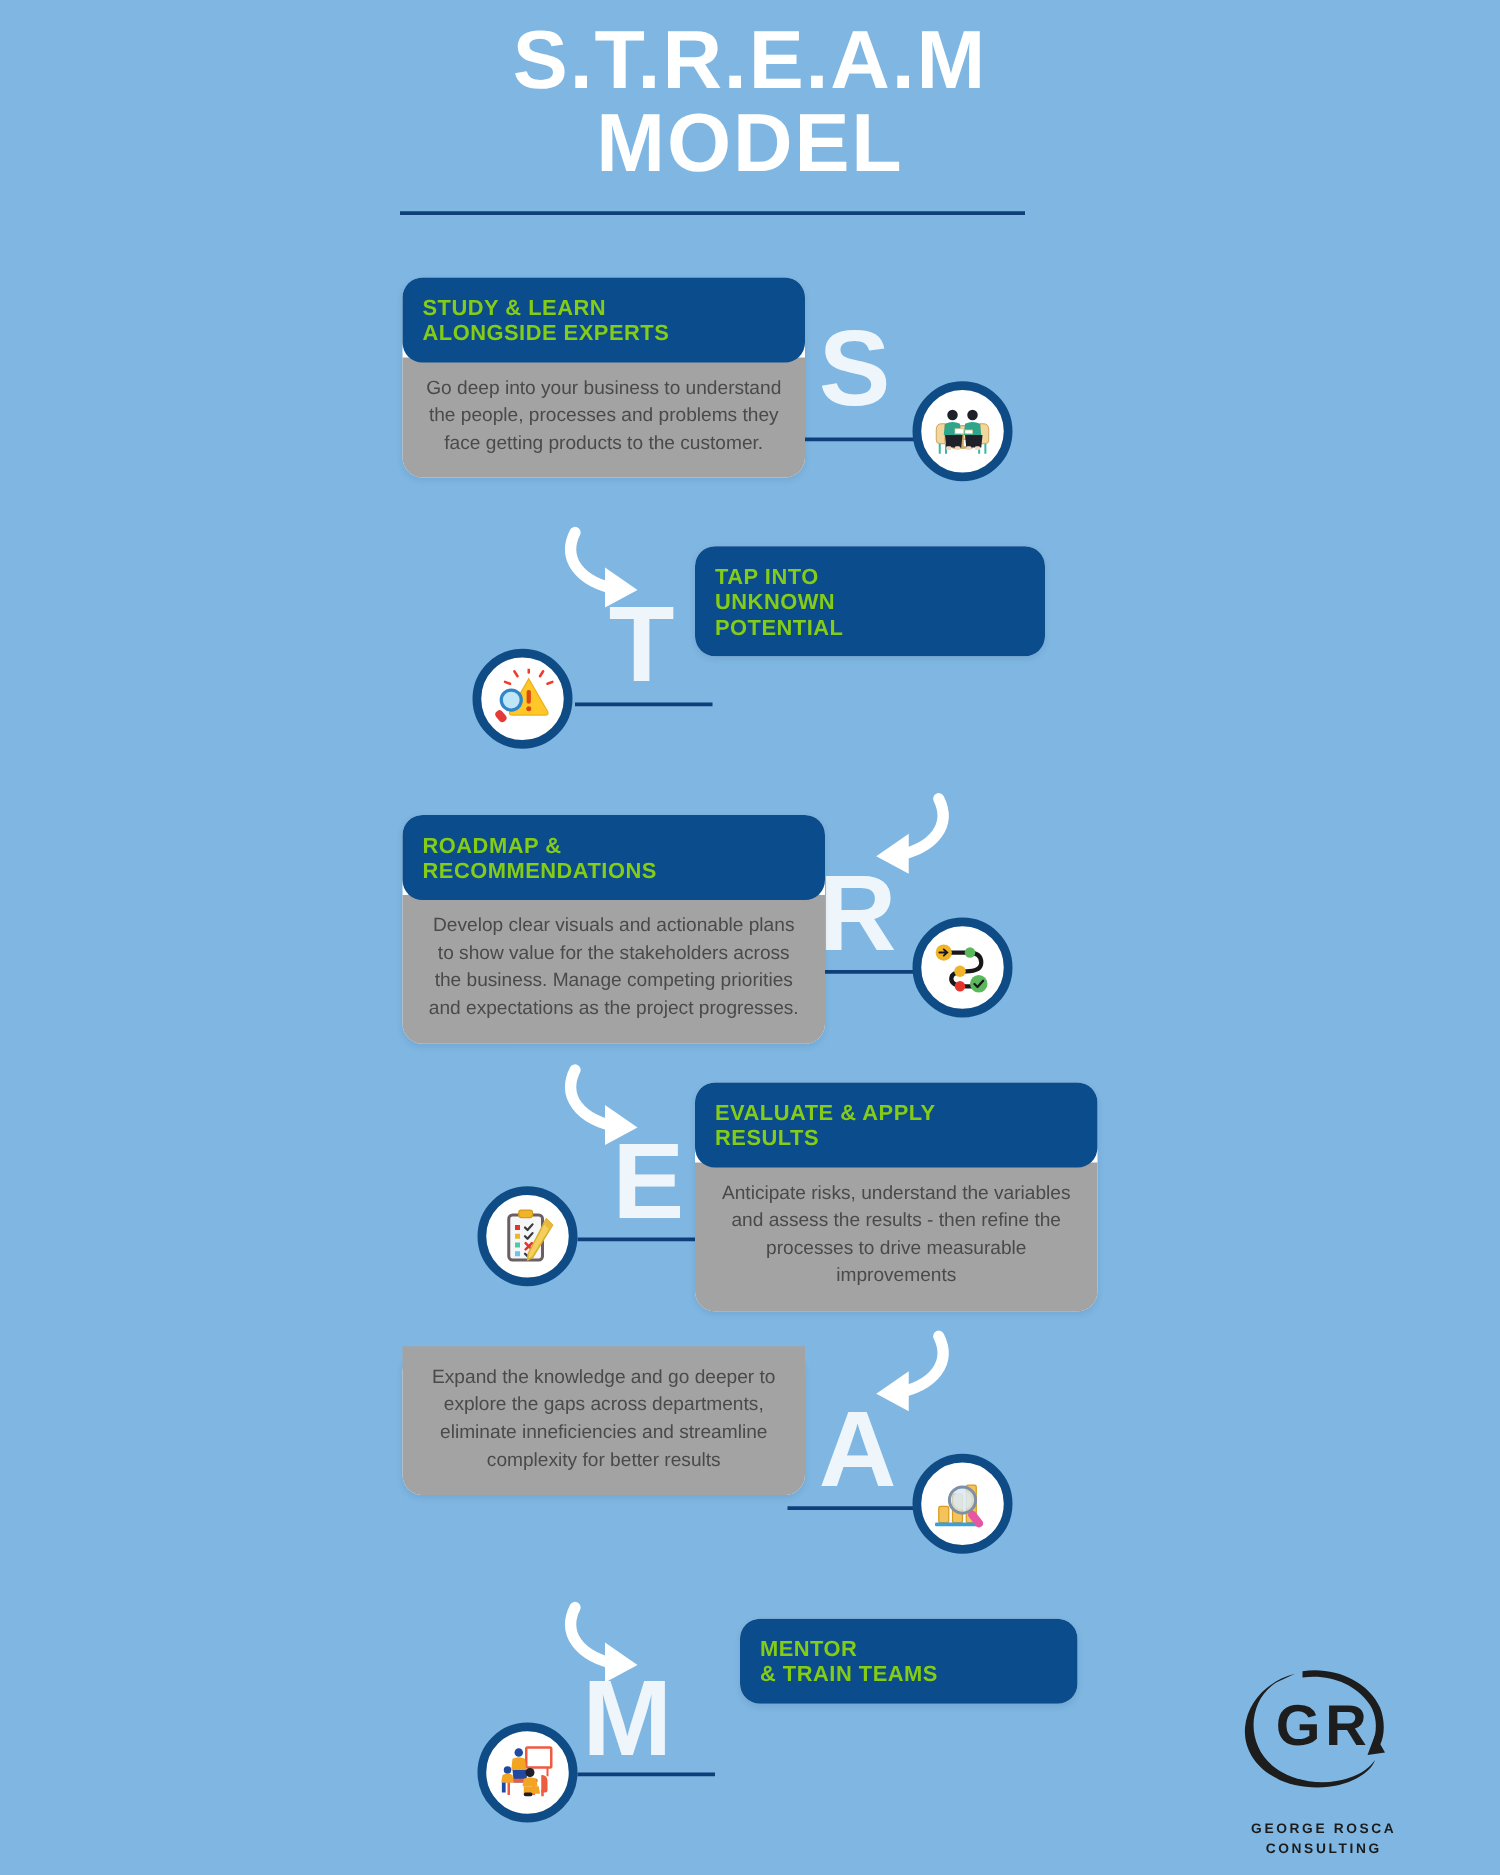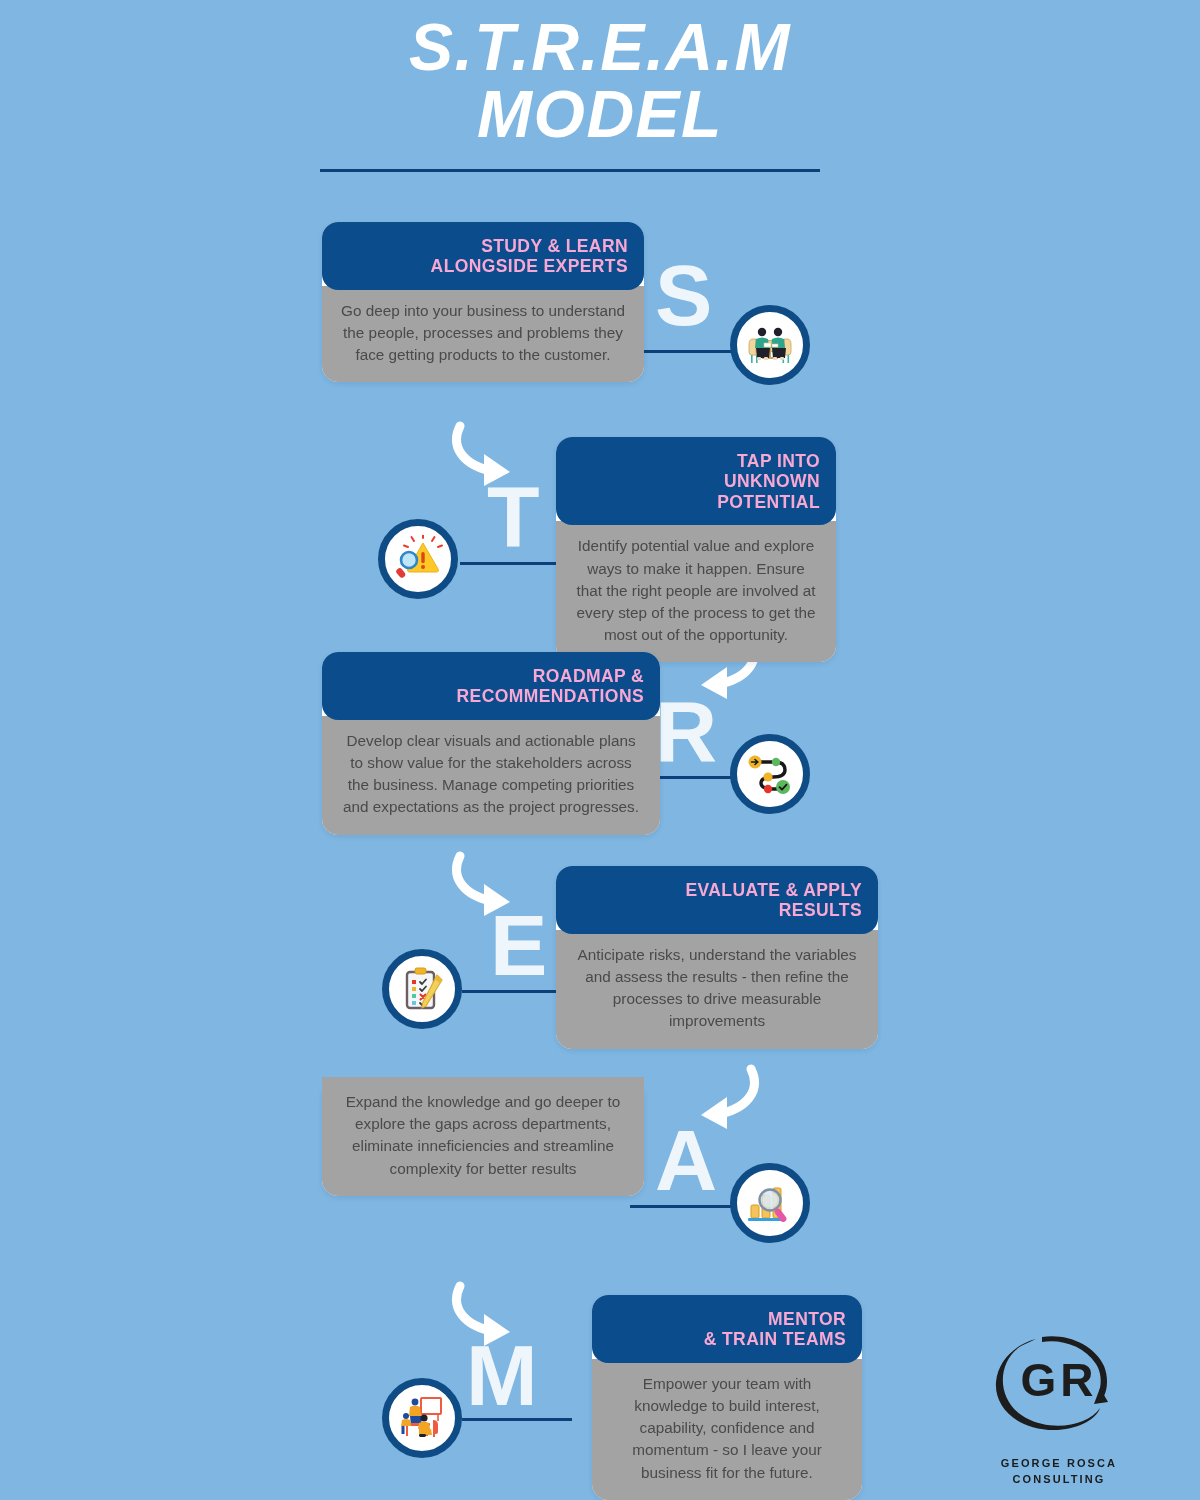--- a/index.html
+++ b/index.html
@@ -17,21 +17,20 @@
     position: relative;
     width: 1200px;
     height: 1500px;
   }
 
   
   .title-block {
     position: absolute;
     top: 14px; left: 0; width: 1200px;
     text-align: center;
-    font-style: italic;
   }
   .title-line {
     color: #ffffff;
     font-weight: 900;
     font-size: 66px;
     line-height: 1.02;
     letter-spacing: 1.5px;
     text-align: center;
   }
   .title-divider {
@@ -50,24 +49,24 @@
     position: absolute;
     background: #ffffff;
     border-radius: 16px;
     box-shadow: 0 2px 5px rgba(10,40,80,0.10);
     width: 322px;
     overflow: visible;
     z-index: 3;
   }
   .card-head {
     background: #0b4d8c;
-    color: #f9a8d4;
+    color: #84cc16;
     border-radius: 16px;
     padding: 14px 16px 13px 16px;
-    text-align: right;
+    text-align: left;
     font-weight: 900;
     font-size: 17.5px;
     line-height: 1.17;
     letter-spacing: 0.4px;
     position: relative;
     z-index: 2;
   }
   .card-body {
     color: #4a4a4a;
     font-size: 15.3px;
@@ -202,21 +201,20 @@
 
   <div class="step">
     <div class="connector" style="left:460px; top:562px; width:110px;"></div>
 
     <div class="card" style="left:556px; top:437px; width:280px;">
       <div class="card-head">
         <div>TAP INTO</div>
         <div>UNKNOWN</div>
         <div>POTENTIAL</div>
       </div>
-      <div class="card-body">Identify potential value and explore ways to make it happen. Ensure that the right people are involved at every step of the process to get the most out of the opportunity.</div>
     </div>
 
     <div class="big-letter dim" style="left:487px; top:473px;">T</div>
 
     <div class="icon-circle" style="left:378px; top:519px;">
       <svg width="50" height="48" viewBox="0 0 50 48">
 
         <path d="M30 8 L45 34 Q46.5 37 43 37 L17 37 Q13.5 37 15 34 Z" fill="#ffc727" stroke="#eab11a" stroke-width="1"></path>
         <rect x="28.3" y="17" width="3.4" height="11" rx="1.6" fill="#d8480f"></rect>
         <circle cx="30" cy="32" r="2" fill="#d8480f"></circle>
@@ -343,21 +341,20 @@
   </div>
 
   <div class="step">
     <div class="connector" style="left:462px; top:1418px; width:110px;"></div>
 
     <div class="card" style="left:556px; top:1295px; width:270px;margin-left:36px;">
       <div class="card-head">
         <div>MENTOR</div>
         <div>&amp; TRAIN TEAMS</div>
       </div>
-      <div class="card-body">Empower your team with knowledge to build interest, capability, confidence and momentum - so I leave your business fit for the future.</div>
     </div>
 
     <div class="big-letter dim" style="left:466px; top:1332px;">M</div>
 
     <div class="icon-circle" style="left:382px; top:1378px;">
       <svg width="50" height="48" viewBox="0 0 50 48">
 
         <rect x="24" y="4" width="20" height="16" rx="1" fill="#ffffff" stroke="#ef5b41" stroke-width="2"></rect>
         <path d="M27 20 l0 7 M41 20 l0 7" stroke="#ef5b41" stroke-width="1.6"></path>
 

